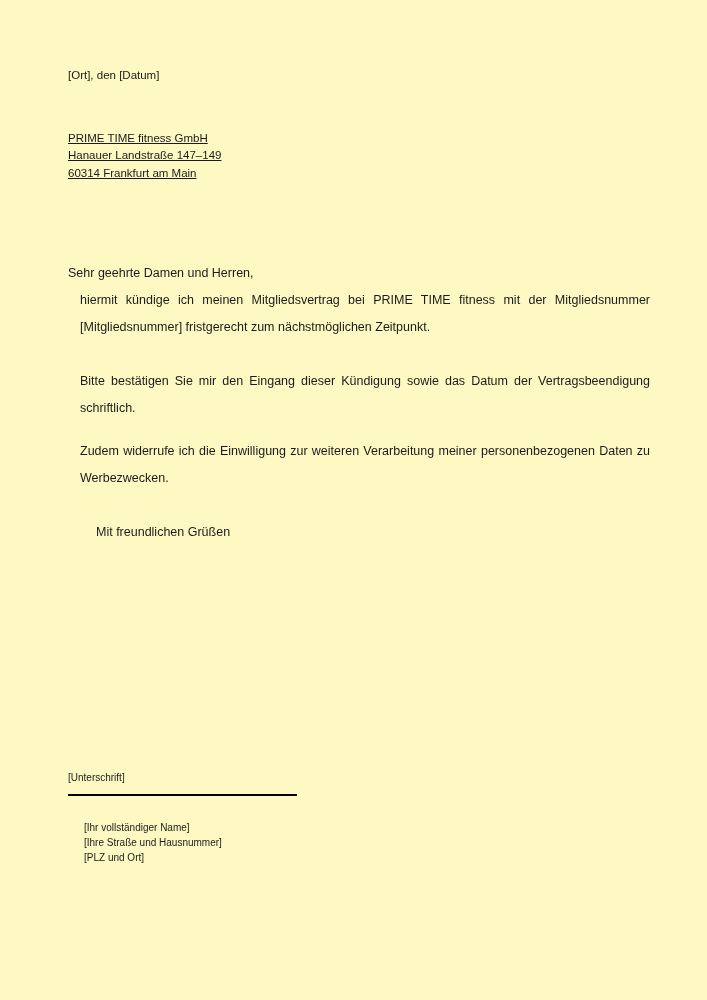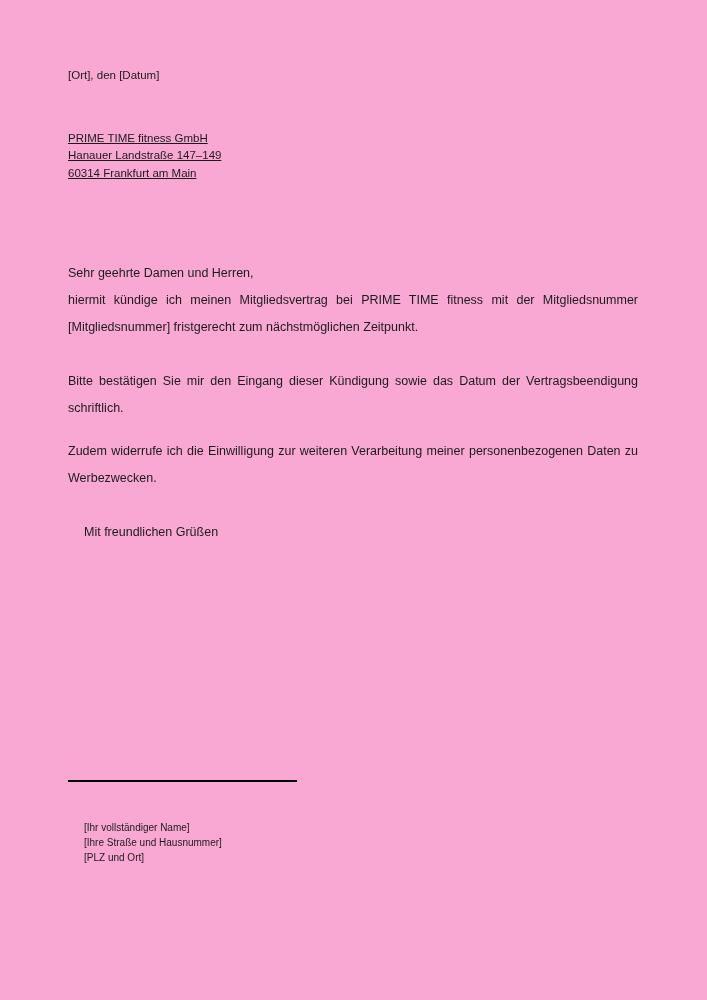--- a/index.html
+++ b/index.html
@@ -6,21 +6,21 @@
     margin: 0;
     padding: 0;
     background: #ffffff;
   }
 
   .page {
     position: relative;
     width: 707px;
     height: 1000px;
     margin: 0;
-    background: #f9a8d4;
+    background: #fef9c3;
     overflow: hidden;
     font-family: "Liberation Sans", sans-serif;
     color: #1b1b1b;
     -webkit-font-smoothing: antialiased;
   }
 
   
   .content {
     position: absolute;
     left: 68px;
@@ -58,21 +58,21 @@
     left: 0;
     font-size: 12.5px;
     line-height: 27px;
     white-space: pre;
   }
 
   
   .body-block {
     position: absolute;
     top: 287px;
-    left: 0;
+    left: 12px;
     width: 570px;
   }
 
   .para {
     font-size: 12.5px;
     line-height: 27px;
     text-align: justify;
     text-justify: inter-word;
     margin: 0;
     hyphens: none;
@@ -150,20 +150,21 @@
 
       <p class="para gap-before">Bitte bestätigen Sie mir den Eingang dieser Kündigung sowie das Datum der Vertragsbeendigung schriftlich.</p>
 
       <p class="para tight">Zudem widerrufe ich die Einwilligung zur weiteren Verarbeitung meiner personenbezogenen Daten zu Werbezwecken.</p>
 
 
       <p class="closing">Mit freundlichen Grüßen</p>
     </div>
 
     <div class="signature-area">
+      <div class="signature-label">[Unterschrift]</div>
       <hr class="signature-rule">
     </div>
 
     <div class="sender-block">
       <div class="sender-line">[Ihr vollständiger Name]</div>
       <div class="sender-line">[Ihre Straße und Hausnummer]</div>
       <div class="sender-line">[PLZ und Ort]</div>
     </div>
 
   </div>

